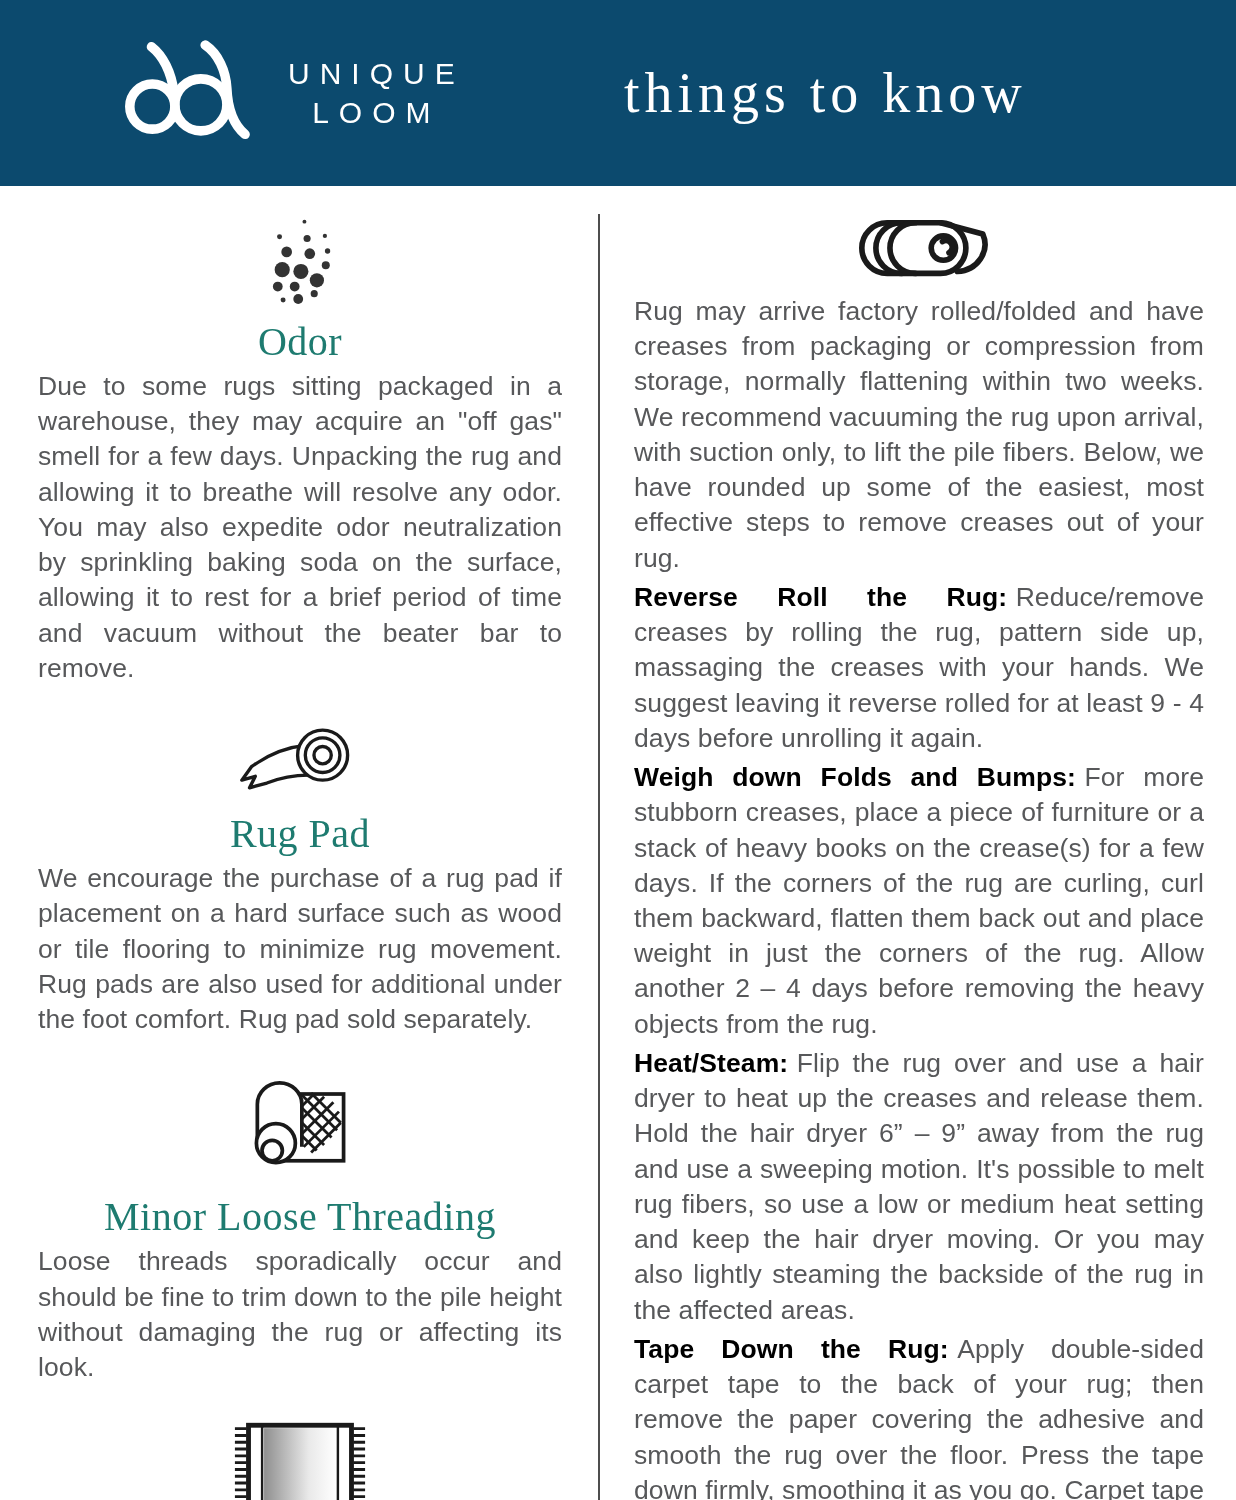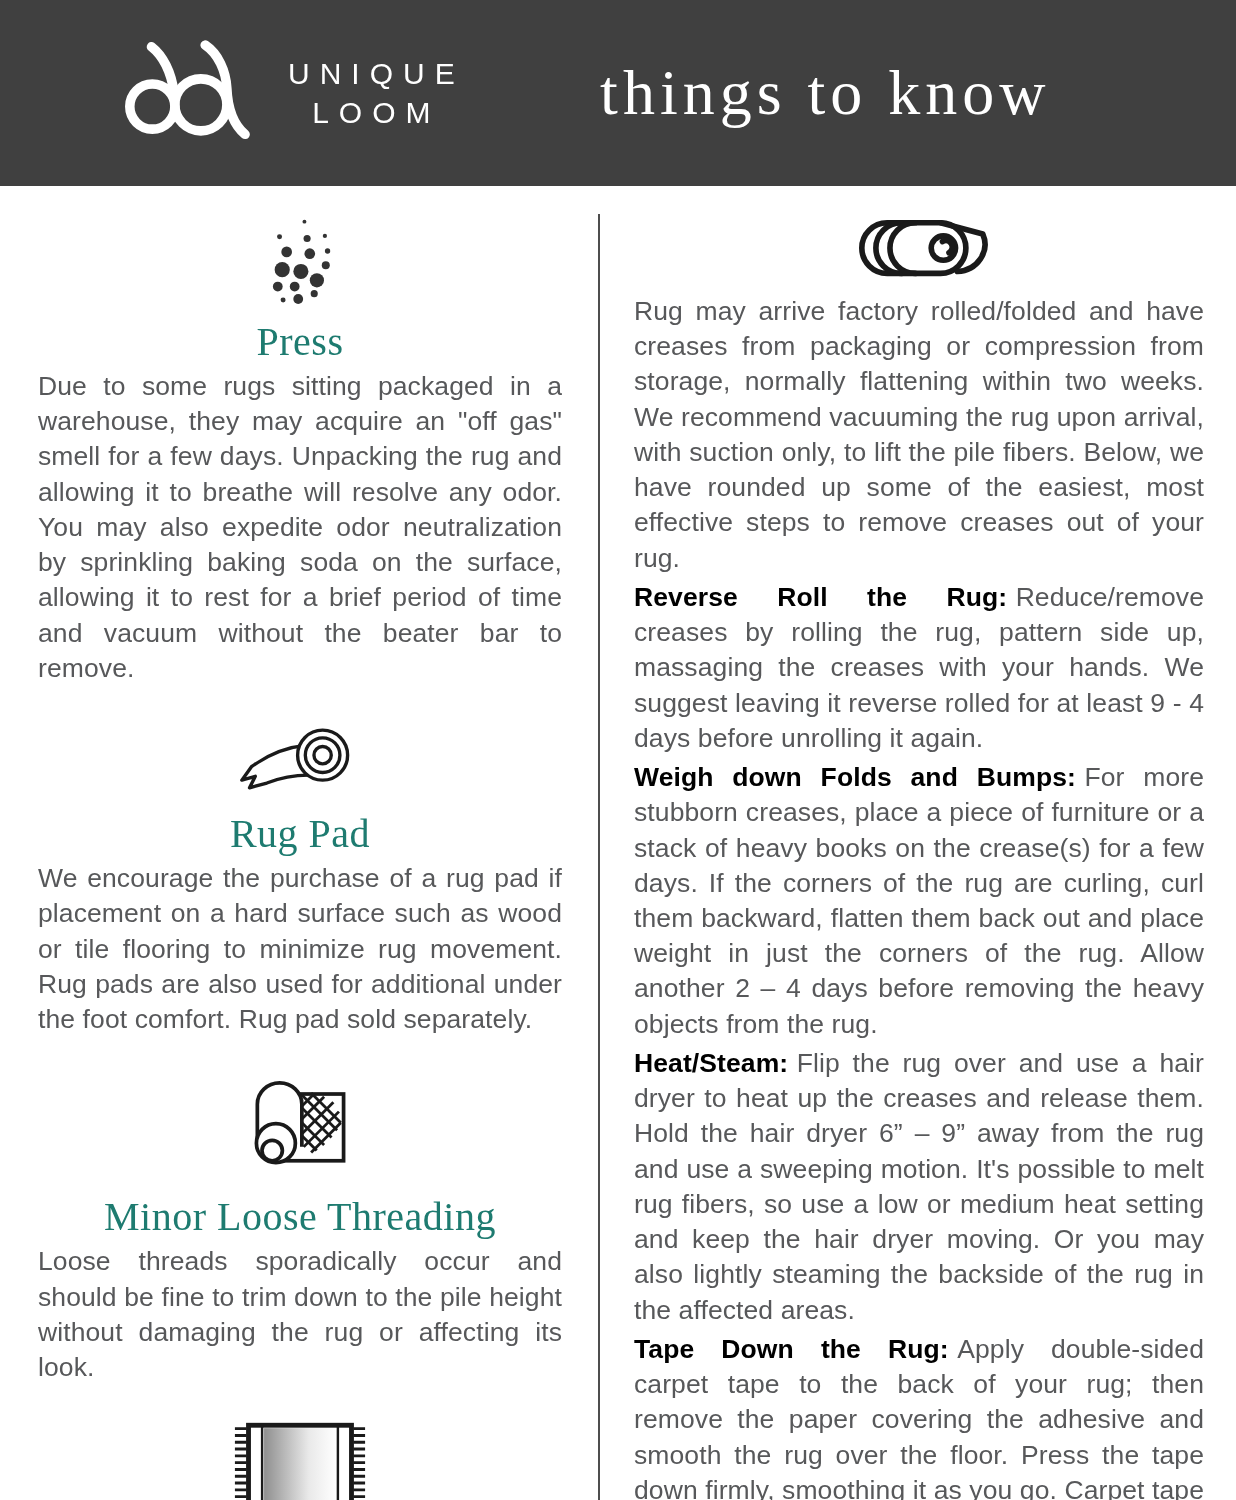--- a/index.html
+++ b/index.html
@@ -6,21 +6,21 @@
   .page{
     position:relative;
     width:1236px;height:1500px;
     background:#ffffff;
     font-family:"Liberation Sans", sans-serif;
     overflow:hidden;
   }
   
   .header{
     height:186px;
-    background:#404040;
+    background:#0c4a6e;
     display:flex;
     align-items:center;
   }
   .brand{
     display:flex;
     align-items:center;
     margin-left:112px;
     gap:26px;
   }
   .brand-name{
@@ -29,21 +29,21 @@
     letter-spacing:10px;
     line-height:1.3;
     text-align:center;
     font-weight:400;
   }
   .page-title{
     flex:1;
     text-align:center;
     color:#ffffff;
     font-family:"Liberation Serif", serif;
-    font-size:64px;
+    font-size:56px;
     letter-spacing:5px;
     font-weight:400;
     padding-right:60px;
     padding-left:10px;
     white-space:nowrap;
   }
   
   .columns{display:flex;}
   .col-left{
     width:598px;
@@ -142,21 +142,21 @@
               <circle cx="74" cy="57" r="4.5"></circle>
               <circle cx="20" cy="81" r="5.5"></circle>
               <circle cx="39" cy="81" r="5.5"></circle>
               <circle cx="64" cy="74" r="8"></circle>
               <circle cx="26" cy="96" r="2.8"></circle>
               <circle cx="43" cy="95" r="5.5"></circle>
               <circle cx="61" cy="89" r="4"></circle>
             </g>
           </svg>
         </div>
-        <h2 class="section-heading">Press</h2>
+        <h2 class="section-heading">Odor</h2>
         <p class="body-text">Due to some rugs sitting packaged in a warehouse, they may acquire an "off gas" smell for a few days. Unpacking the rug and allowing it to breathe will resolve any odor. You may also expedite odor neutralization by sprinkling baking soda on the surface, allowing it to rest for a brief period of time and vacuum without the beater bar to remove.</p>
       </div>
 
       <div class="section">
         <div class="icon-wrap">
           <svg width="125" height="78" viewBox="0 0 130 80">
             <path d="M 70,26 C 48,28 28,38 14,48 L 4,62 L 18,58 L 12,70 L 30,65 C 48,58 62,56 80,57 Z" fill="#ffffff" stroke="#1a1a1a" stroke-width="3.5" stroke-linejoin="round"></path>
             <circle cx="88" cy="36" r="26" fill="#ffffff" stroke="#1a1a1a" stroke-width="3.5"></circle>
             <circle cx="88" cy="36" r="18" fill="#ffffff" stroke="#1a1a1a" stroke-width="3.5"></circle>
             <circle cx="88" cy="36" r="9" fill="#ffffff" stroke="#1a1a1a" stroke-width="3.5"></circle>

